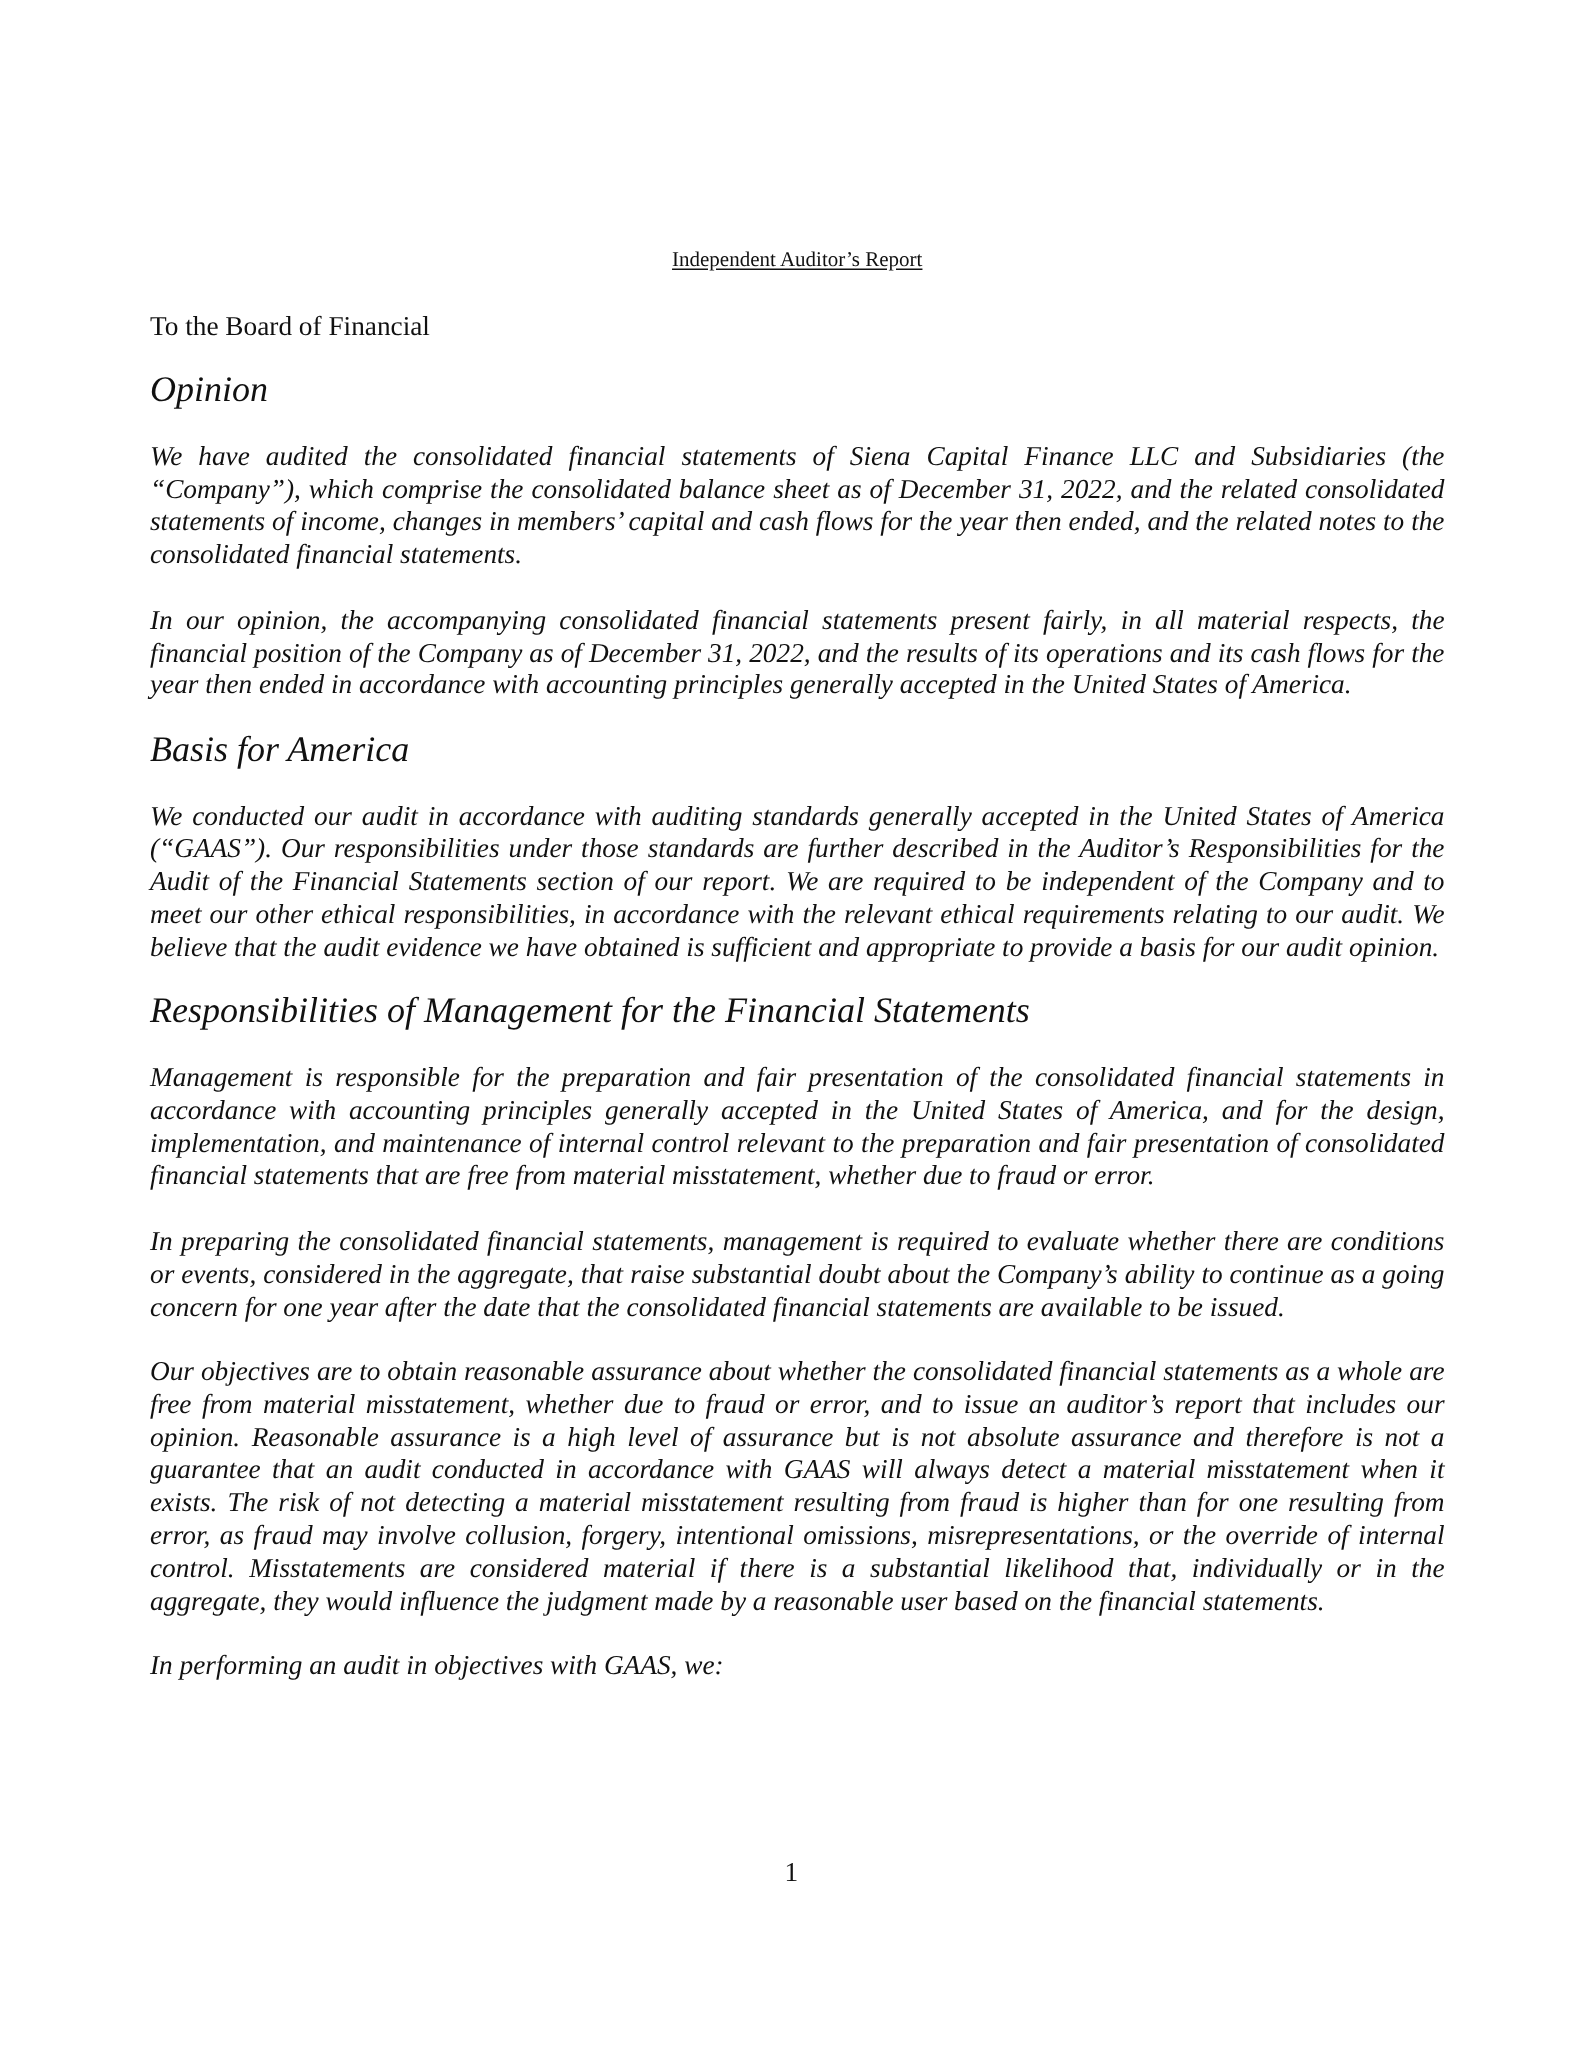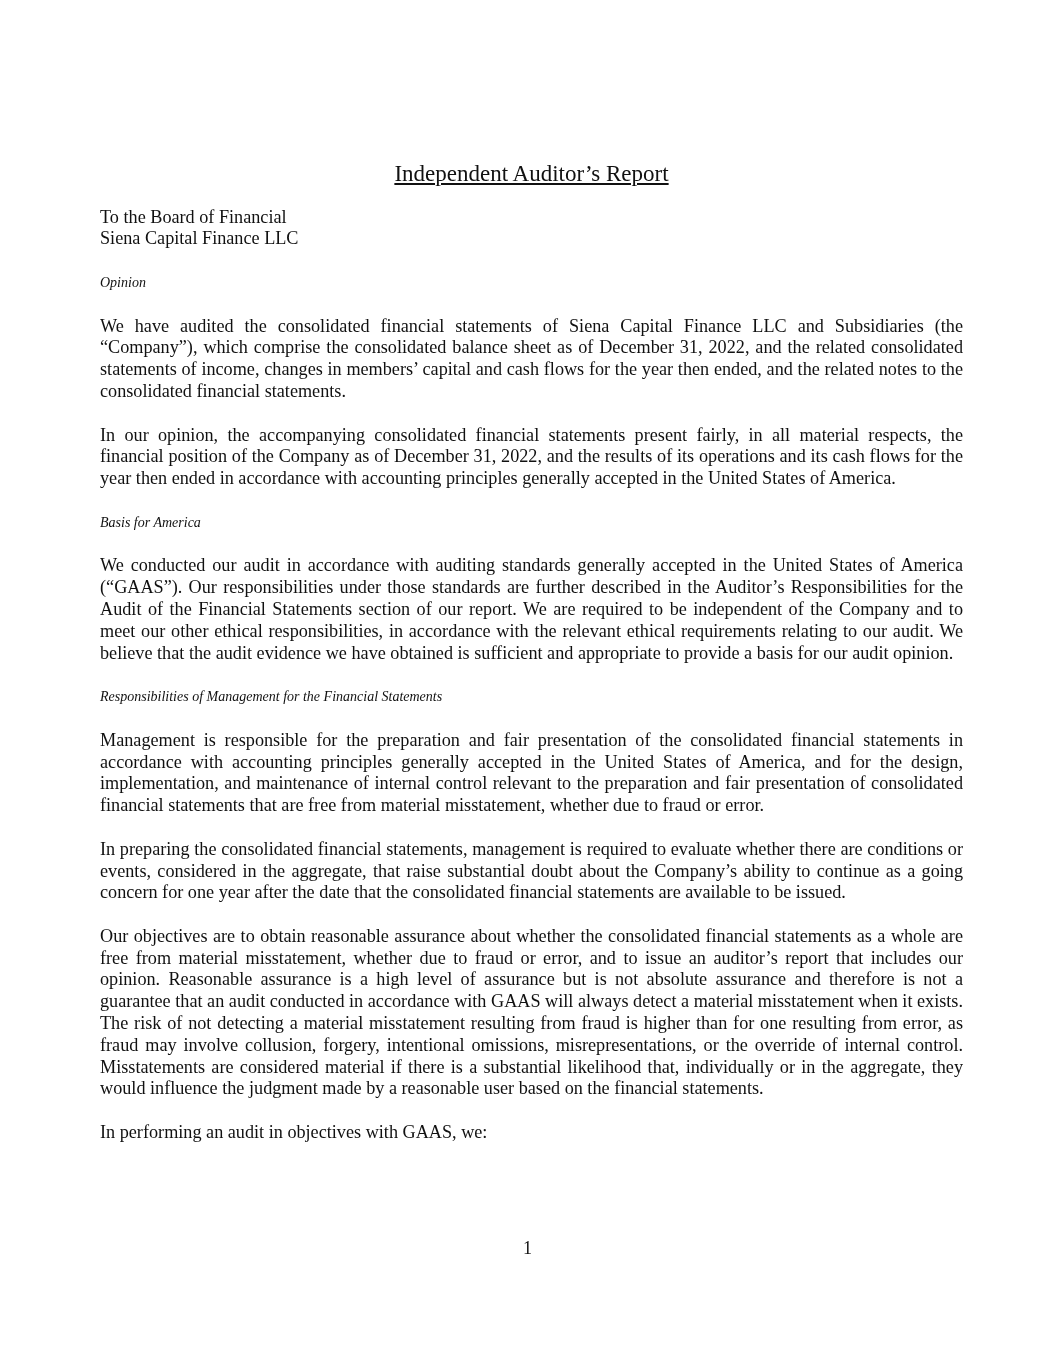--- a/index.html
+++ b/index.html
@@ -22,55 +22,55 @@
       width: 863px;
       font-size: 18.2px;
       line-height: 21.8px;
     }
     .title {
       text-align: center;
       text-decoration: underline;
       text-underline-offset: 2px;
       margin: 0 0 21.8px 0;
       font-weight: normal;
-      font-size: 23px;
+      font-size: 14px;
     }
     .addressee {
       margin: 0 0 21.8px 0;
     }
     .addressee div { white-space: nowrap; }
     .heading {
       font-style: italic;
       margin: 0 0 21.8px 0;
       font-weight: normal;
-      font-size: 14px;
+      font-size: 24px;
     }
     p {
       margin: 0 0 21.8px 0;
       text-align: justify;
+      font-style: italic;
     }
     .page-number {
       position: absolute;
       left: 0;
       width: 1055px;
       top: 1238px;
       text-align: center;
       font-size: 18.2px;
       line-height: 21.8px;
     }
   </style>
 </head>
 <body>
 
 <div class="page">
   <h1 class="title">Independent Auditor’s Report</h1>
 
   <div class="addressee">
     <div>To the Board of Financial</div>
-    <div>Siena Capital Finance LLC</div>
   </div>
 
   <section>
     <h2 class="heading">Opinion</h2>
     <p>We have audited the consolidated financial statements of Siena Capital Finance LLC and Subsidiaries (the “Company”), which comprise the consolidated balance sheet as of December 31, 2022, and the related consolidated statements of income, changes in members’ capital and cash flows for the year then ended, and the related notes to the consolidated financial statements.</p>
     <p>In our opinion, the accompanying consolidated financial statements present fairly, in all material respects, the financial position of the Company as of December 31, 2022, and the results of its operations and its cash flows for the year then ended in accordance with accounting principles generally accepted in the United States of America.</p>
   </section>
 
   <section>
     <h2 class="heading">Basis for America</h2>

